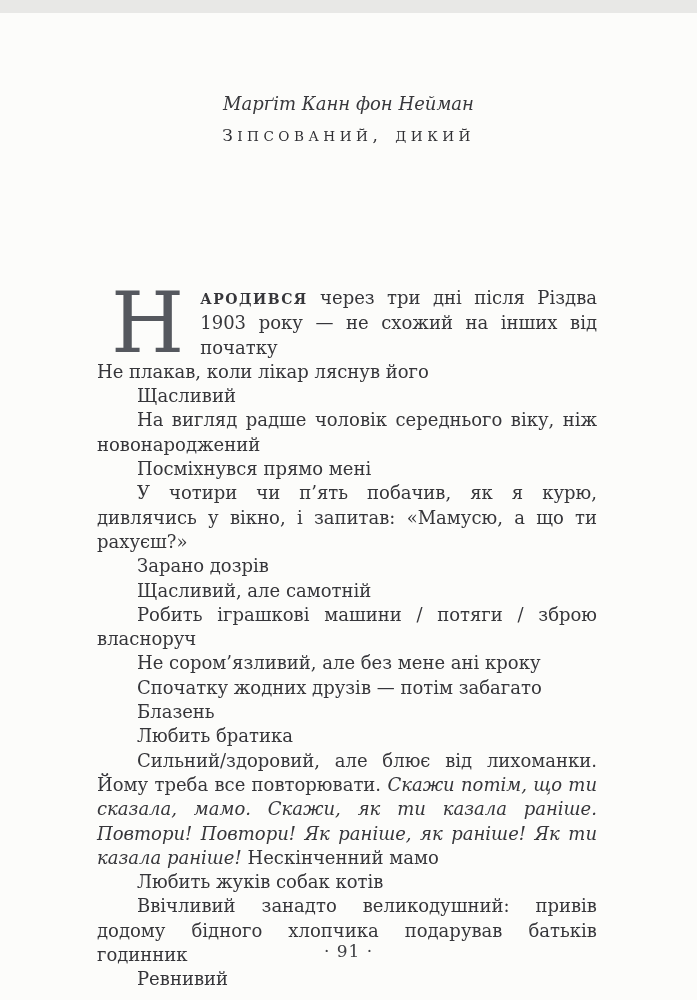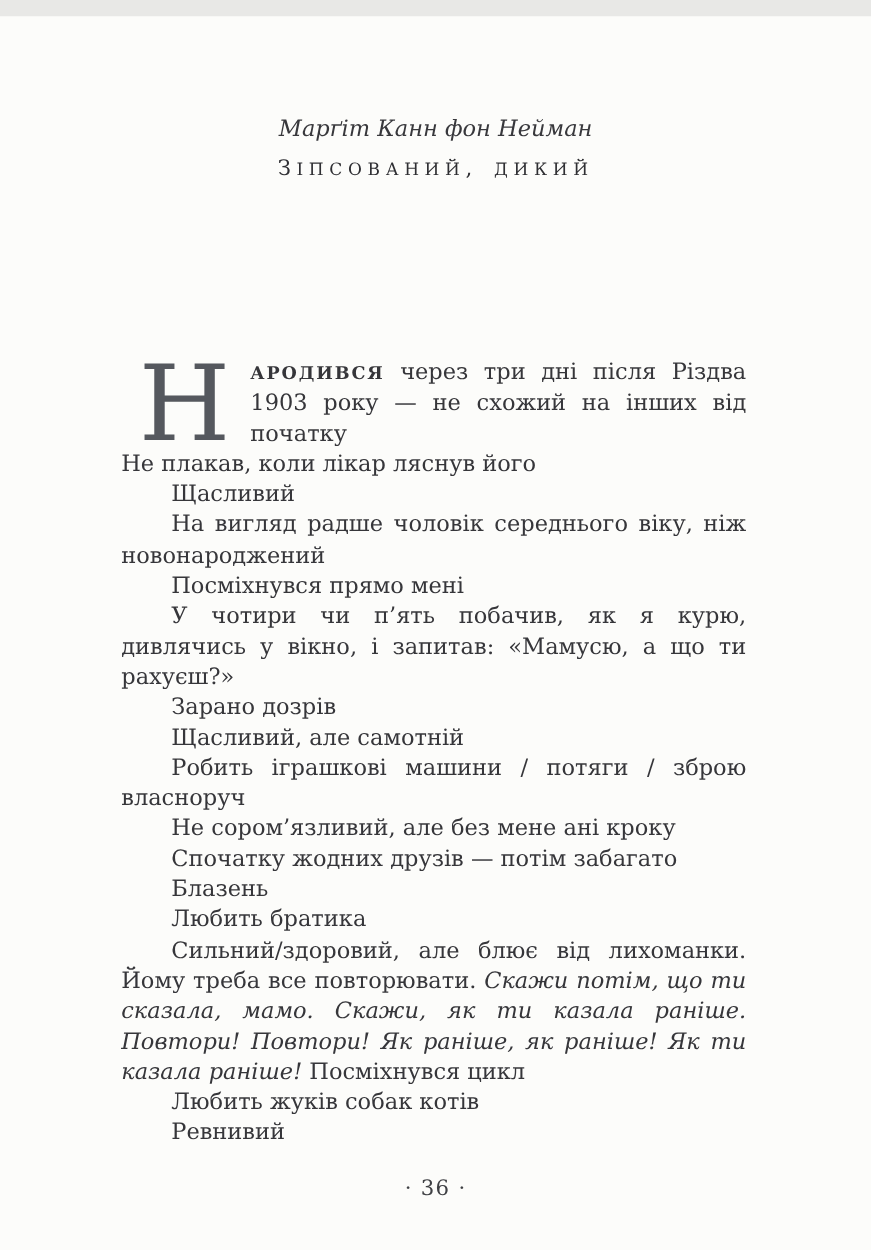--- a/index.html
+++ b/index.html
@@ -77,19 +77,20 @@
       <p class="line indent"><span>На вигляд радше чоловік середнього віку, ніж новонароджений</span></p>
       <p class="line indent"><span>Посміхнувся прямо мені</span></p>
       <p class="line indent"><span>У чотири чи п’ять побачив, як я курю, дивлячись у вікно, і запитав: «Мамусю, а що ти рахуєш?»</span></p>
       <p class="line indent"><span>Зарано дозрів</span></p>
       <p class="line indent"><span>Щасливий, але самотній</span></p>
       <p class="line indent"><span>Робить іграшкові машини / потяги / зброю власноруч</span></p>
       <p class="line indent"><span>Не сором’язливий, але без мене ані кроку</span></p>
       <p class="line indent"><span>Спочатку жодних друзів — потім забагато</span></p>
       <p class="line indent"><span>Блазень</span></p>
       <p class="line indent"><span>Любить братика</span></p>
-      <p class="line indent"><span>Сильний/здоровий, але блює від лихоманки. Йому треба все повторювати. </span><em>Скажи потім, що ти сказала, мамо. Скажи, як ти казала раніше. Повтори! Повтори! Як раніше, як раніше! Як ти казала раніше!</em><span> Посміхнувся цикл</span></p>
+      <p class="line indent"><span>Сильний/здоровий, але блює від лихоманки. Йому треба все повторювати. </span><em>Скажи потім, що ти сказала, мамо. Скажи, як ти казала раніше. Повтори! Повтори! Як раніше, як раніше! Як ти казала раніше!</em><span> Нескінченний мамо</span></p>
       <p class="line indent"><span>Любить жуків собак котів</span></p>
+      <p class="line indent"><span>Ввічливий занадто великодушний: привів додому бідного хлопчика подарував батьків годинник</span></p>
       <p class="line indent"><span>Ревнивий</span></p>
     </div>
 
-  <div class="pagenum">· 36 ·</div>
+  <div class="pagenum">· 91 ·</div>
 </div>
 
 </body></html>

